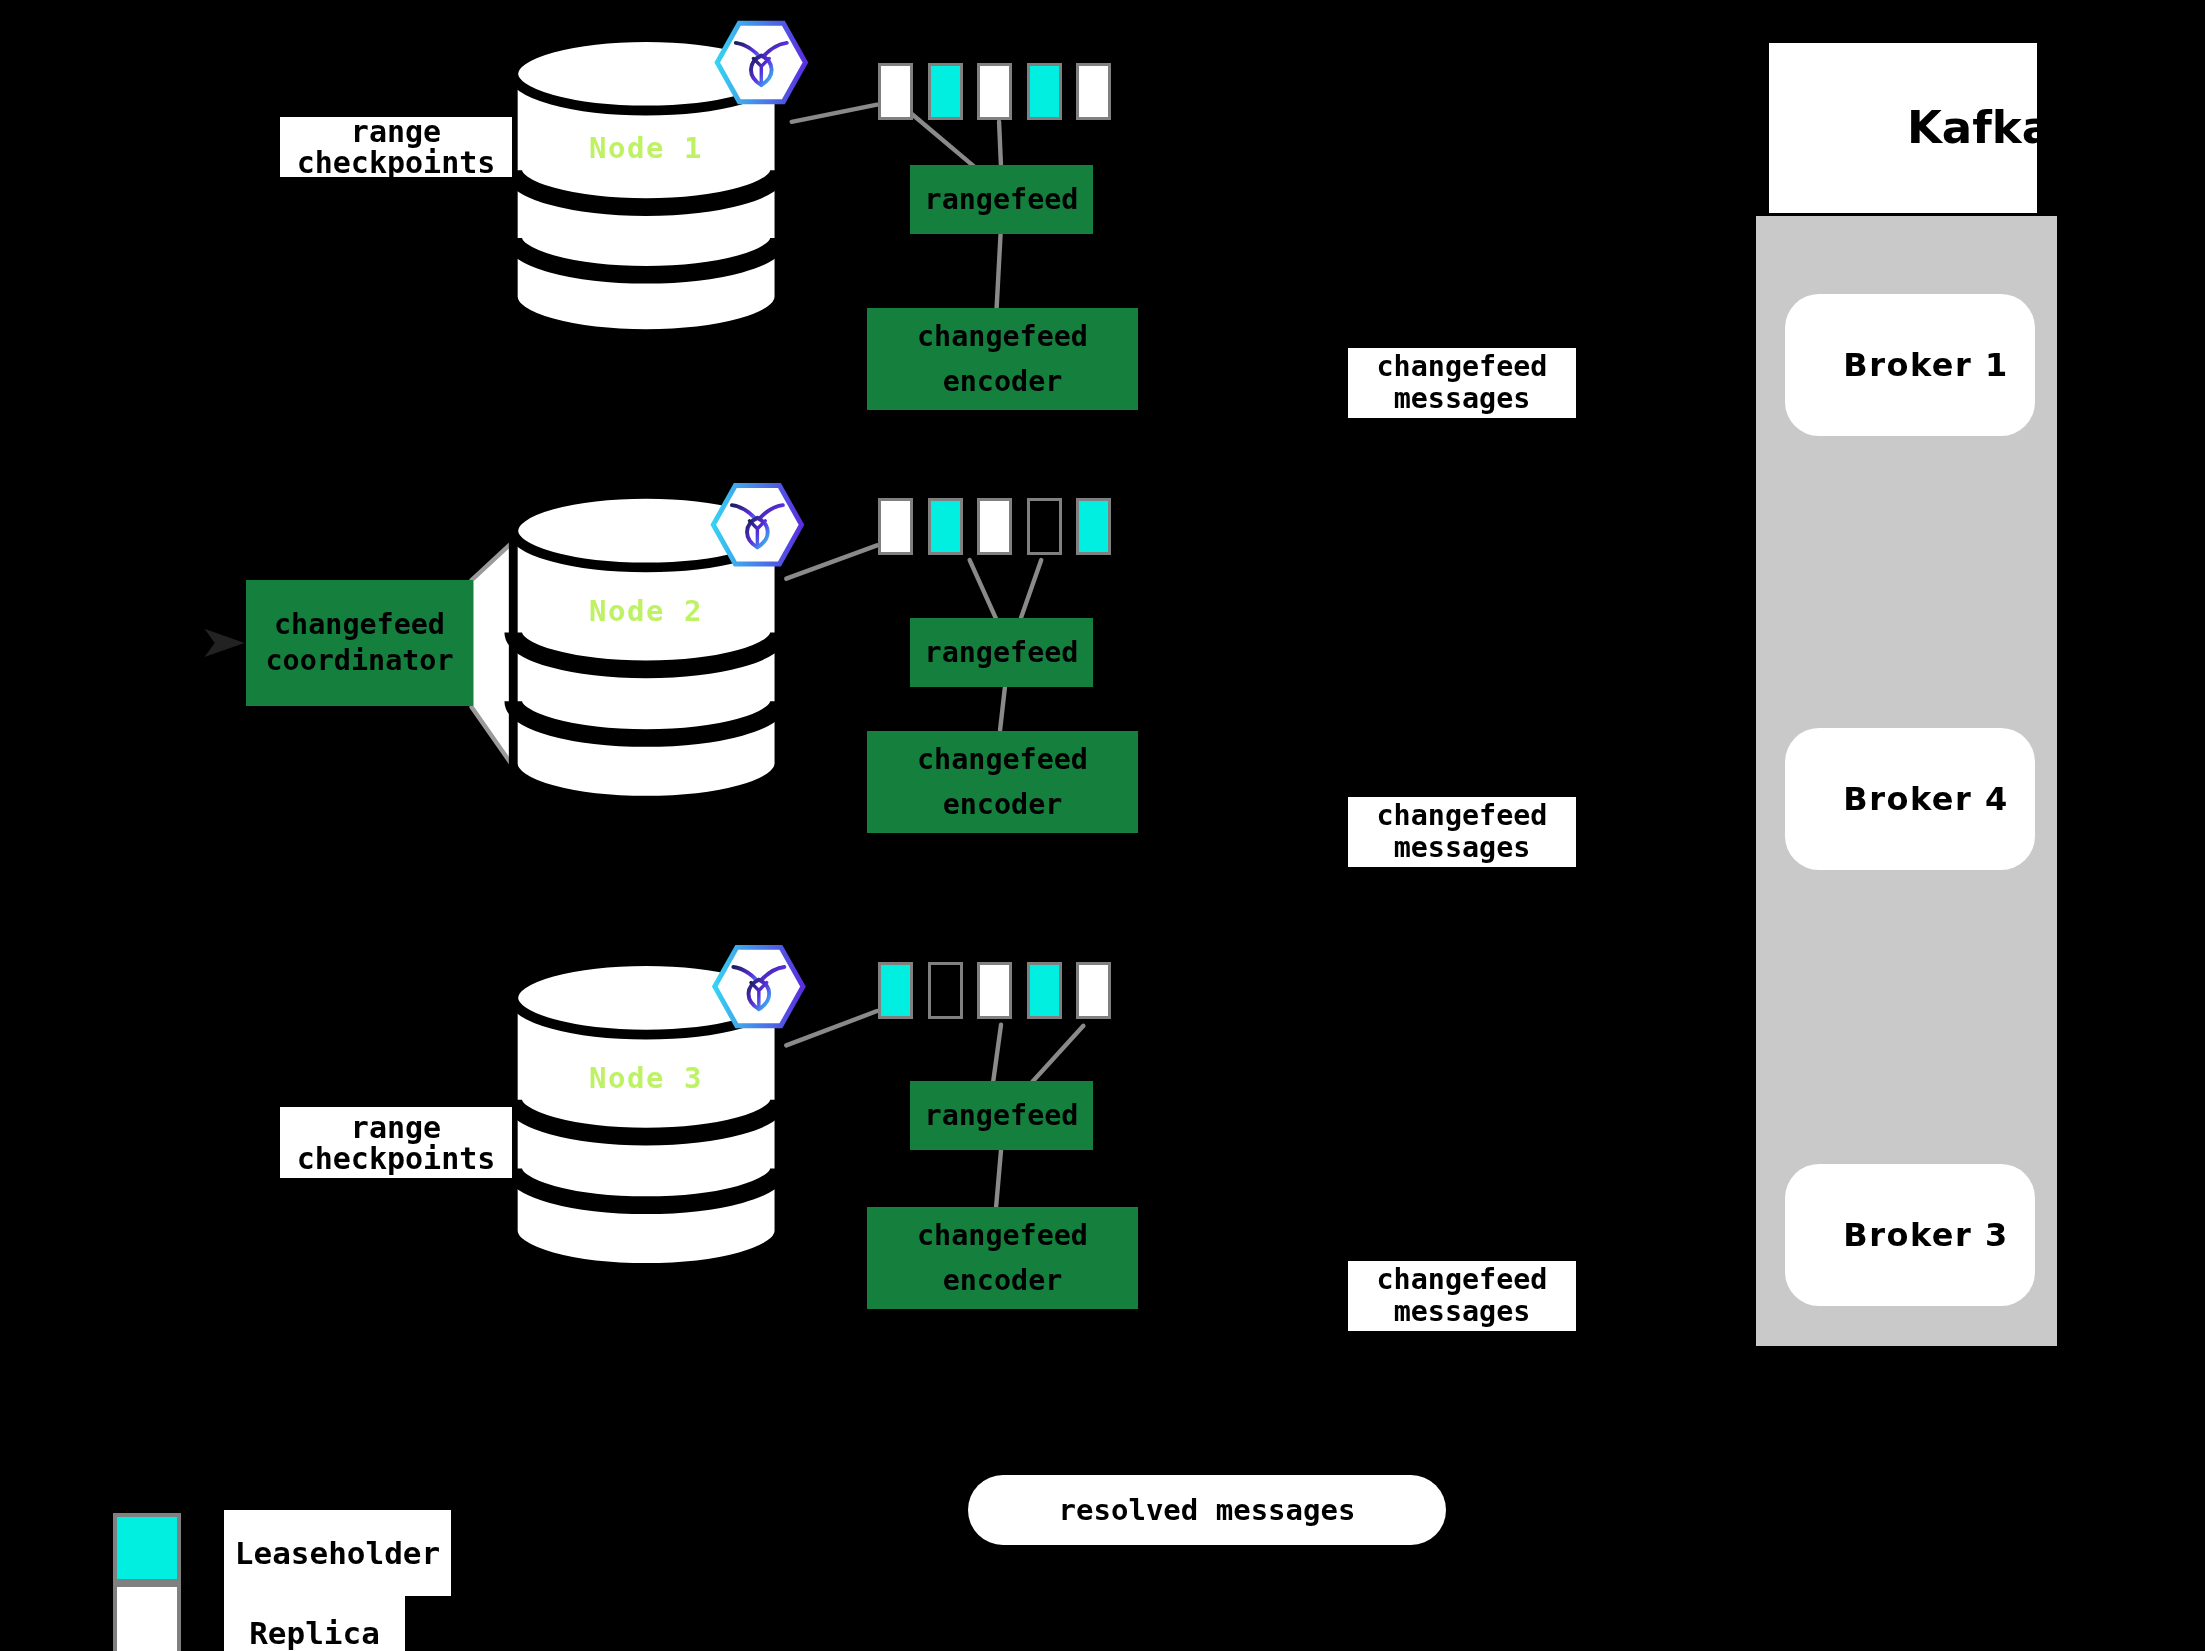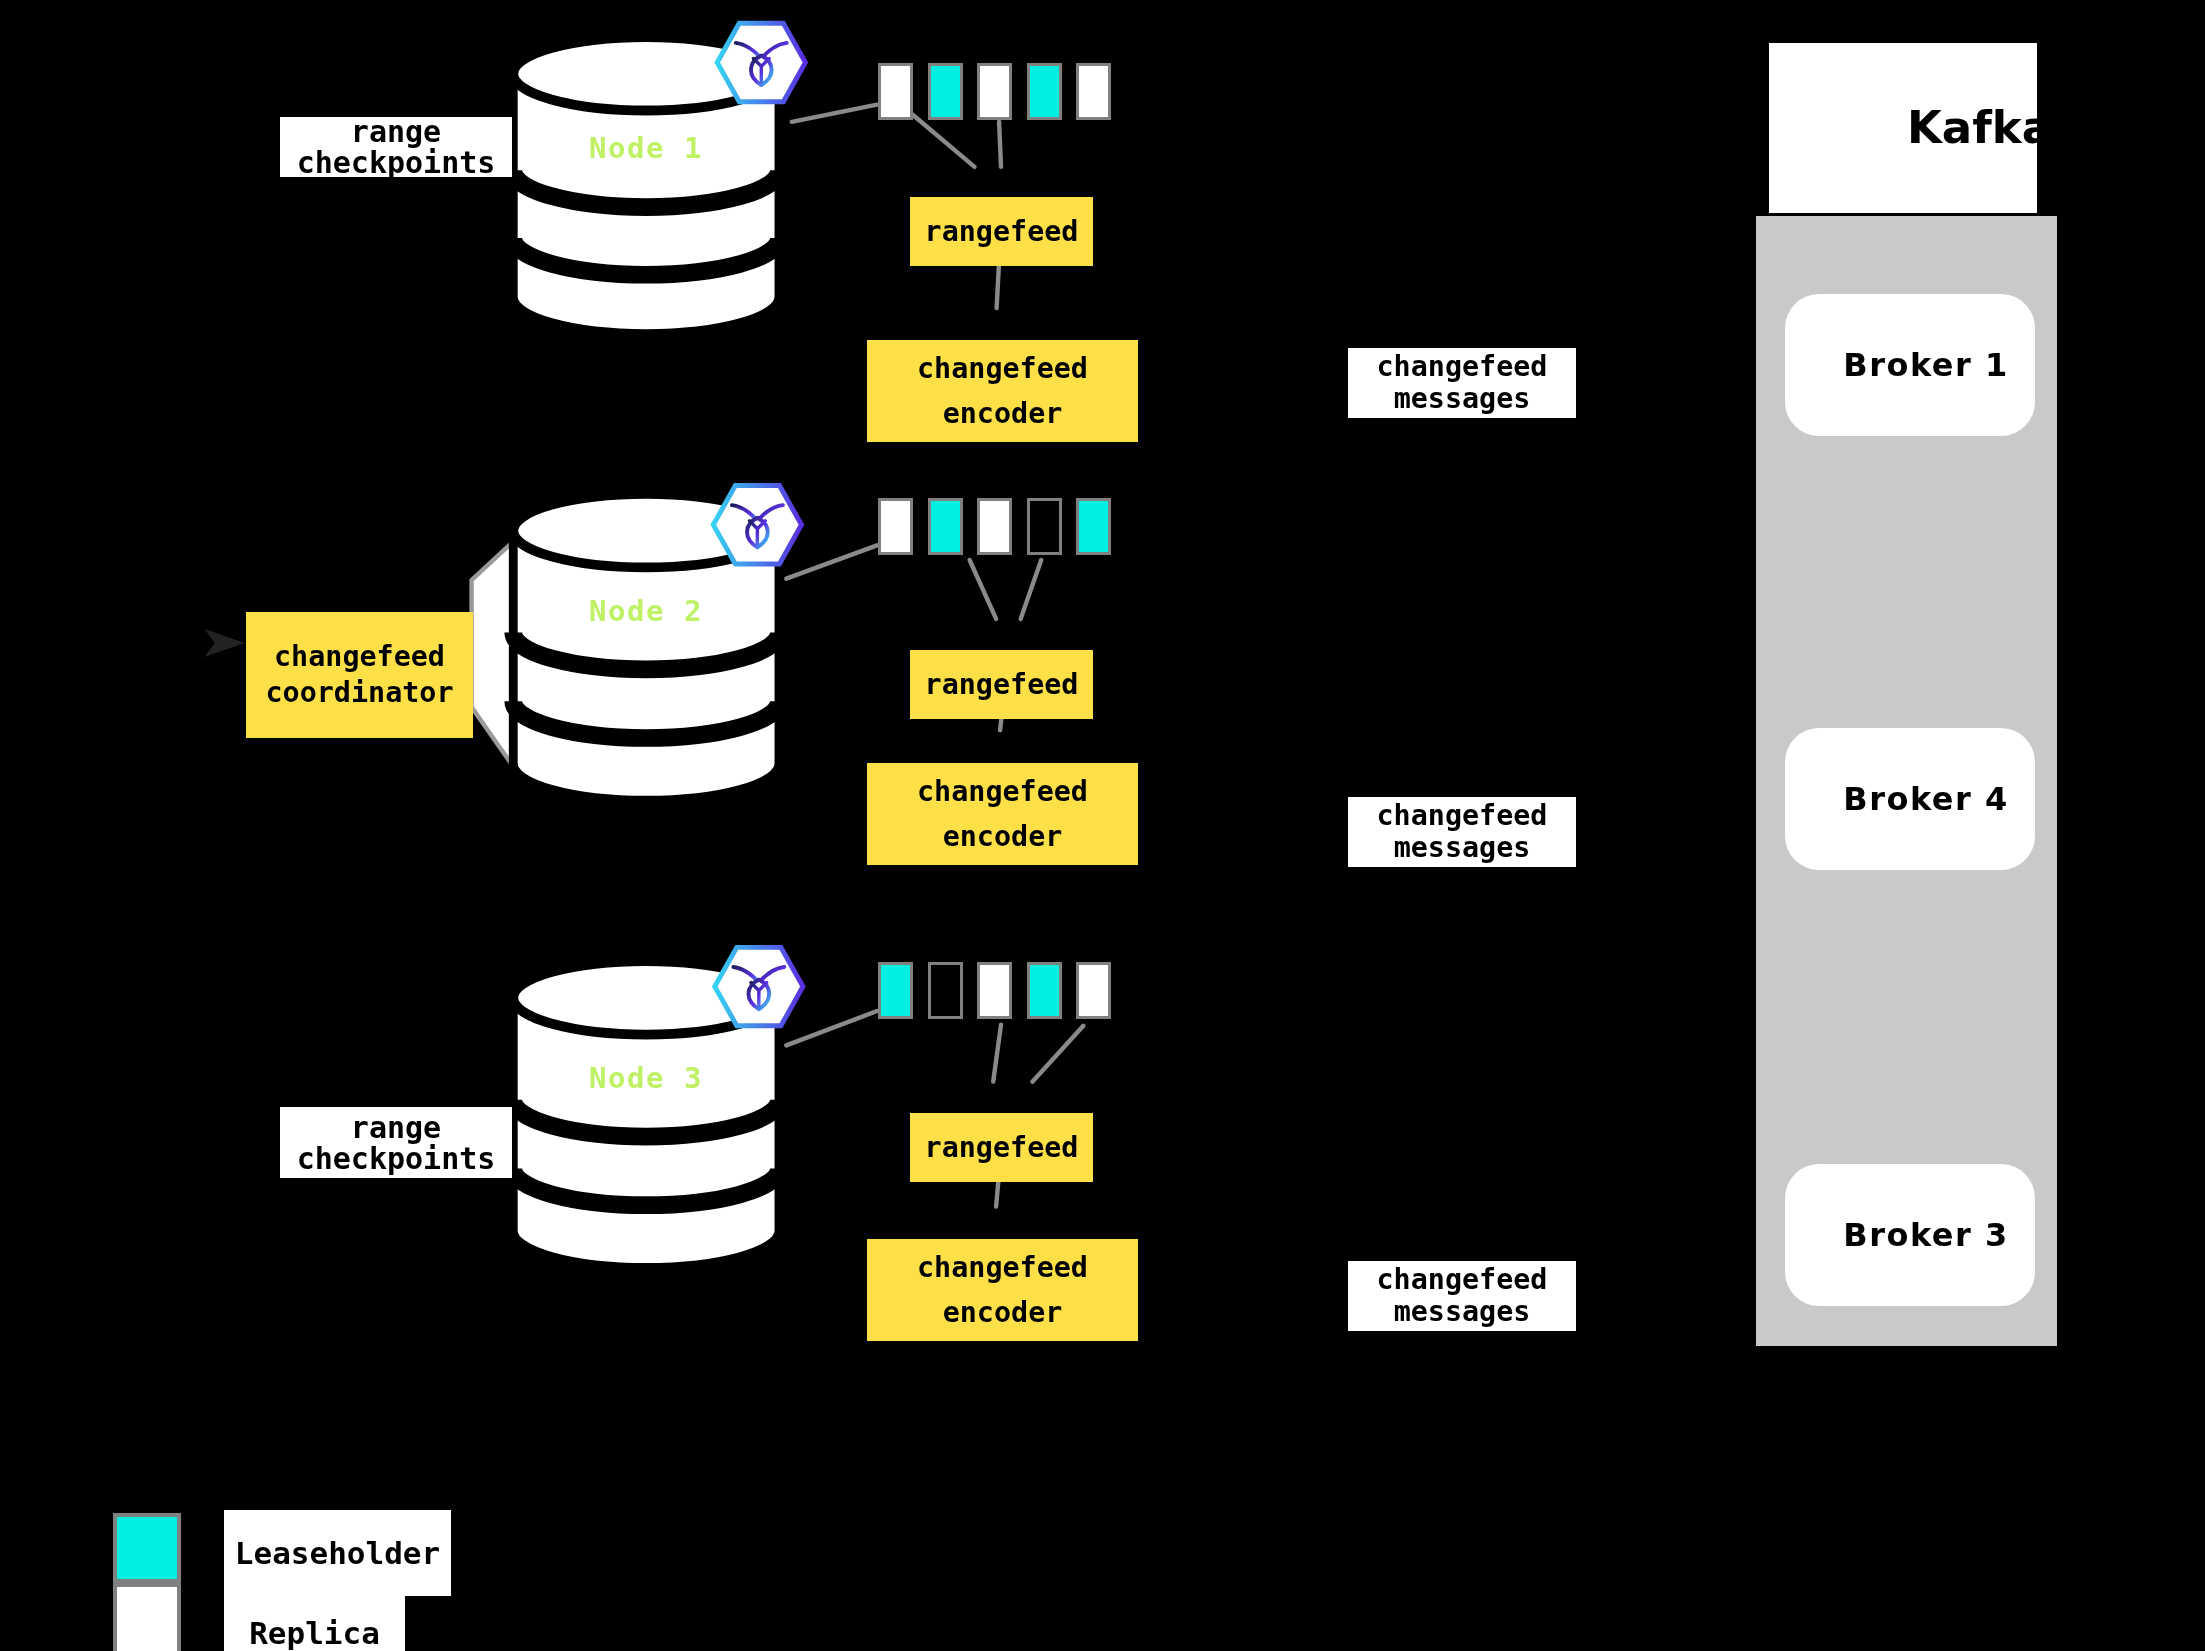--- a/index.html
+++ b/index.html
@@ -2,21 +2,21 @@
 <html style="font-size:7.8px"><head>
 <meta charset="utf-8">
 <style>
   html,body{margin:0;padding:0;background:#000;}
   #canvas{position:relative;width:2205px;height:1652px;background:#000;overflow:hidden;
           font-family:"DejaVu Sans Mono",monospace;color:#000;}
   #shapes{position:absolute;left:0;top:0;width:2205px;height:1652px;}
   .abs{position:absolute;box-sizing:border-box;}
   .centertxt{display:flex;flex-direction:column;align-items:center;justify-content:center;text-align:center;font-weight:bold;}
   .whitebox{background:#fff;}
-  .graybox{background:#fde047;margin-top:32px;}
+  .graybox{background:#15803d;}
   .rangefeed-box{left:910px;width:183px;height:69px;font-size:28.4px;}
   .encoder-box{left:867px;width:271px;height:102px;font-size:28.4px;line-height:45px;}
   .messages-box{left:1348px;width:228px;height:70px;font-size:28.4px;line-height:32px;}
   .checkpoints-box{left:280px;width:232px;font-size:30px;line-height:31px;overflow:hidden;}
   .node-label{left:513px;width:266px;height:39px;font-weight:bold;font-size:29px;
               color:#bef264;letter-spacing:1.5px;}
   .range-rect{position:absolute;width:35px;height:57px;border:3.9px solid #808080;box-sizing:border-box;}
   .leaseholder{background:#00efe1;}
   .replica{background:#ffffff;}
   .empty{background:#000000;}
@@ -212,20 +212,21 @@
 
   <div class="abs kafka-column"></div>
 
   <div class="abs kafka-box"></div>
   <div class="abs centertxt kafka-word">Kafka</div>
 
   <div class="abs centertxt broker" style="top:294px;">Broker 1</div>
   <div class="abs centertxt broker" style="top:728px;">Broker 4</div>
   <div class="abs centertxt broker" style="top:1164px;">Broker 3</div>
 
+  <div class="abs centertxt resolved-pill">resolved messages</div>
 
   <div>
     <div class="abs legend-swatch leaseholder" style="top:1513px;height:70px;"></div>
     <div class="abs legend-swatch replica" style="top:1583px;height:73px;"></div>
     <div class="abs centertxt legend-label" style="left:184px;top:1510px;width:227px;height:86px;">Leaseholder</div>
     <div class="abs centertxt legend-label" style="left:184px;top:1596px;width:181px;height:74px;">Replica</div>
   </div>
 
 </div>
 

